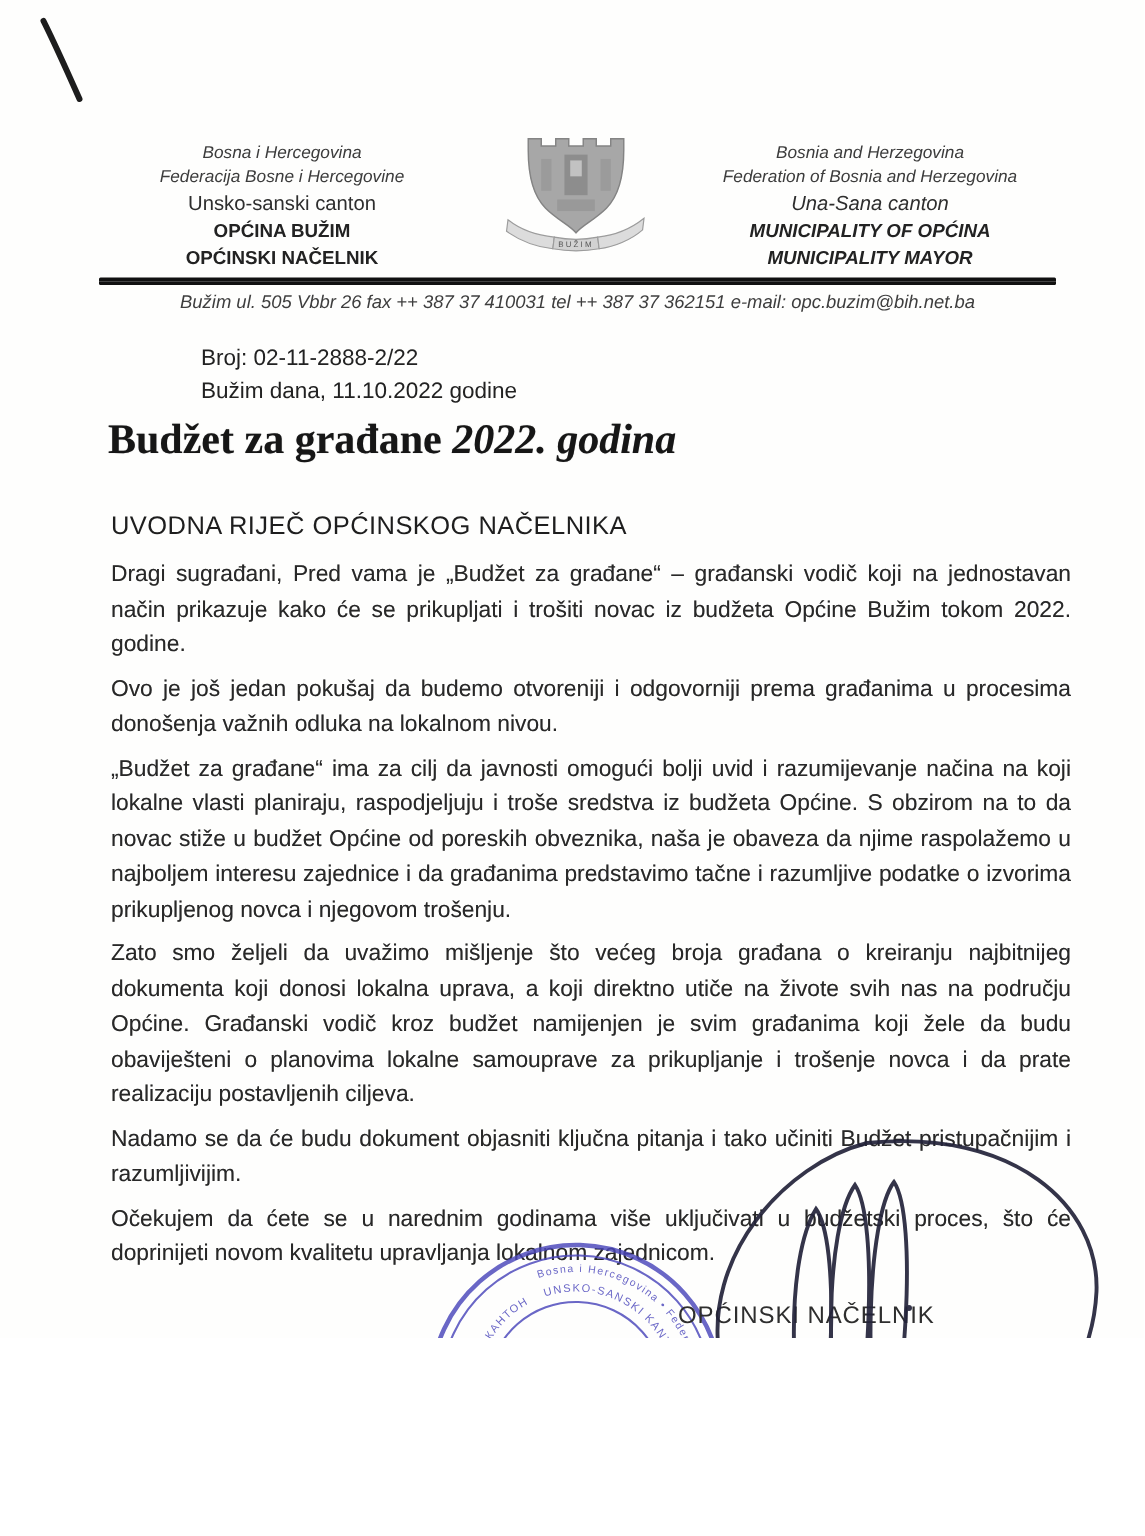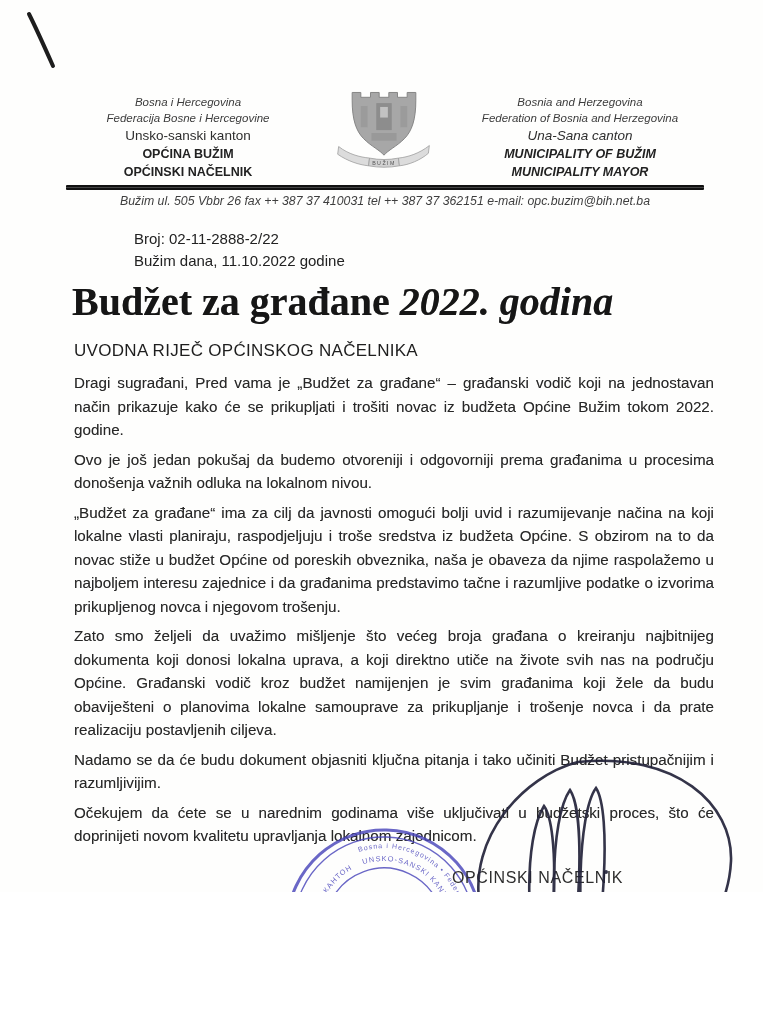--- a/index.html
+++ b/index.html
@@ -19,21 +19,21 @@
   .hcol.right .bold{font-style:italic;}
   .crest{width:136px; display:flex; justify-content:center; padding-top:2px;}
   .header-rule{top:185px; left:66px; width:638px; height:5px;
     background:linear-gradient(#111 0 40%, #444 45% 55%, #111 60% 100%); border-radius:1px;}
   .address{top:194px; left:66px; width:638px; text-align:center;
     font-size:12.3px; font-style:italic; color:#3e3e3e;}
   
   .ref{top:228px; left:134px; font-size:15px; line-height:22px; color:#222;}
   
   .title{top:278px; left:72px; font-family:"Liberation Serif", serif;
-    font-weight:bold; font-size:40px; color:#161616; white-space:nowrap;
+    font-weight:bold; font-size:28px; color:#161616; white-space:nowrap;
     text-shadow:0 0 .5px rgba(0,0,0,.45);}
   .title .year{font-style:italic;}
   .subtitle{top:341px; left:74px; font-size:17px; color:#1e1e1e; letter-spacing:.3px;}
   
   .bodytext{top:371px; left:74px; width:640px;}
   .bodytext p{margin:0 0 6px 0; font-size:15.2px; line-height:23.5px;
     text-align:justify; color:#282828; text-shadow:0 0 .3px rgba(0,0,0,.3);}
   
   .sig-role{top:869px; left:452px; font-size:16px; letter-spacing:.6px; color:#2e2e2e;}
   .sig-line{top:909px; left:436px; width:219px; height:2px; background:#4a4a4a;
@@ -49,21 +49,21 @@
 <div class="page">
 
   <svg class="abs penmark-svg" width="70" height="78" viewBox="0 0 70 78">
     <path d="M17 10 C22 20, 33 44, 41 62" stroke="#1d1d1d" stroke-width="4" stroke-linecap="round" fill="none"></path>
   </svg>
 
   <div class="abs letterhead">
     <div class="hcol left">
       <div class="sm">Bosna i Hercegovina</div>
       <div class="sm">Federacija Bosne i Hercegovine</div>
-      <div class="md">Unsko-sanski kanton</div>
+      <div class="md">Unsko-sanski canton</div>
       <div class="bold">OPĆINA BUŽIM</div>
       <div class="bold">OPĆINSKI NAČELNIK</div>
     </div>
     <div class="crest">
       <svg width="110" height="90" viewBox="0 0 114 92">
         <path d="M24,12 L24,4 L33,4 L33,9 L43,9 L43,4 L52,4 L52,9 L62,9 L62,4 L71,4 L71,9 L81,9 L81,4 L90,4 L90,12 C90,32 86,44 78,52 C70,60 61,64 57,69 C53,64 44,60 36,52 C28,44 24,32 24,12 Z" fill="#a7a7a7" stroke="#848484" stroke-width="1"></path>
         <rect x="49" y="15" width="16" height="28" fill="#8d8d8d"></rect>
         <rect x="53" y="19" width="8" height="11" fill="#c2c2c2"></rect>
         <rect x="33" y="18" width="7" height="22" fill="#969696" opacity=".7"></rect>
         <rect x="74" y="18" width="7" height="22" fill="#969696" opacity=".7"></rect>
@@ -71,21 +71,21 @@
         <path d="M10,60 C20,68 32,71 42,72 L41,80 C31,79 19,75 9,68 Z" fill="#dcdcdc" stroke="#9c9c9c" stroke-width=".8"></path>
         <path d="M42,72 C52,74 62,74 72,72 L73,80 C62,82 52,82 41,80 Z" fill="#d2d2d2" stroke="#9c9c9c" stroke-width=".8"></path>
         <path d="M72,72 C82,71 94,67 104,59 L103,67 C95,74 83,79 73,80 Z" fill="#dcdcdc" stroke="#9c9c9c" stroke-width=".8"></path>
         <text x="57" y="79" text-anchor="middle" font-size="5.5" letter-spacing="1.5" fill="#555">BUŽIM</text>
       </svg>
     </div>
     <div class="hcol right">
       <div class="sm">Bosnia and Herzegovina</div>
       <div class="sm">Federation of Bosnia and Herzegovina</div>
       <div class="md">Una-Sana canton</div>
-      <div class="bold">MUNICIPALITY OF BUŽIM</div>
+      <div class="bold">MUNICIPALITY OF OPĆINA</div>
       <div class="bold">MUNICIPALITY MAYOR</div>
     </div>
   </div>
 
   <div class="abs header-rule"></div>
   <div class="abs address">Bužim  ul. 505 Vbbr 26  fax ++ 387 37 410031 tel ++ 387 37 362151  e-mail: opc.buzim@bih.net.ba</div>
 
   <div class="abs ref">
     <div>Broj: 02-11-2888-2/22</div>
     <div>Bužim dana, 11.10.2022 godine</div>

